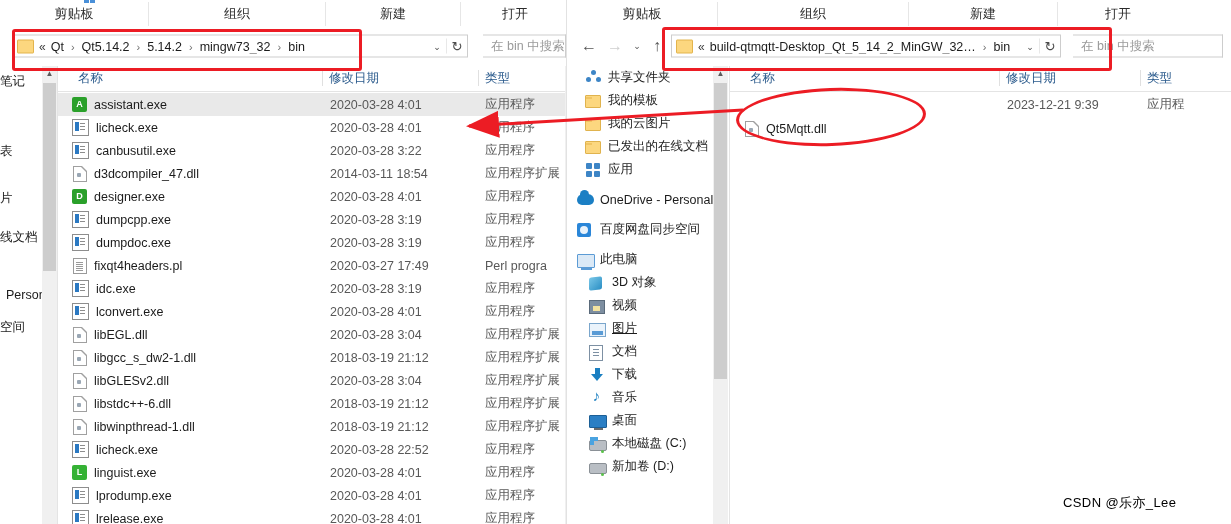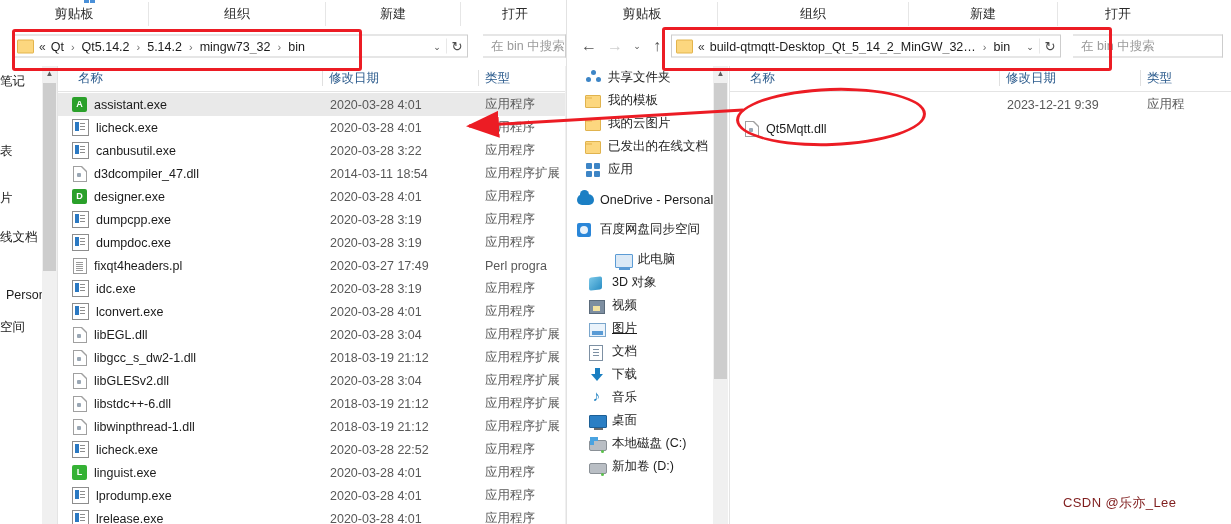--- a/index.html
+++ b/index.html
@@ -108,21 +108,21 @@
 
   
   .vsb{position:absolute;width:15px;background:#f0f0f0;}
   .vsb .arrow{position:absolute;left:0;width:15px;height:16px;text-align:center;line-height:16px;color:#5a5a5a;font-size:8px;background:#f0f0f0;}
   .vsb .thumb{position:absolute;left:1px;width:13px;background:#cdcdcd;}
 
   
   .ann-rect{position:absolute;border:3px solid #ec1c24;border-radius:3px;box-sizing:border-box;pointer-events:none;}
   .ann-ellipse{position:absolute;border:3px solid #ec1c24;border-radius:50%;box-sizing:border-box;pointer-events:none;}
   .ann-arrow{position:absolute;pointer-events:none;}
-  .watermark{position:absolute;color:#7f1d1d;font-size:13px;letter-spacing:.4px;}
+  .watermark{position:absolute;color:#000000;font-size:13px;letter-spacing:.4px;}
 
   .sep-v{position:absolute;background:#e4e4e4;width:1px;}
 </style>
 </head>
 <body>
 
 <div class="screen">
 
   <div class="win win-left">
 
@@ -462,21 +462,21 @@
           <span class="nav-label">OneDrive - Personal</span>
         </div>
         <div class="nav-gap"></div>
         <div class="nav-item" style="padding-left: 6px;">
           <span class="nav-ico">
             <span class="ic-baidu" style="display: block; position: relative;"></span>
           </span>
           <span class="nav-label">百度网盘同步空间</span>
         </div>
         <div class="nav-gap"></div>
-        <div class="nav-item" style="padding-left: 6px; justify-content: center;">
+        <div class="nav-item" style="padding-left: 6px;">
           <span class="nav-ico">
             <span class="ic-pc" style="display: block; position: relative;"></span>
           </span>
           <span class="nav-label">此电脑</span>
         </div>
         <div class="nav-item" style="padding-left: 18px;">
           <span class="nav-ico">
             <span class="ic-3d" style="display: block; position: relative;"></span>
           </span>
           <span class="nav-label">3D 对象</span>

